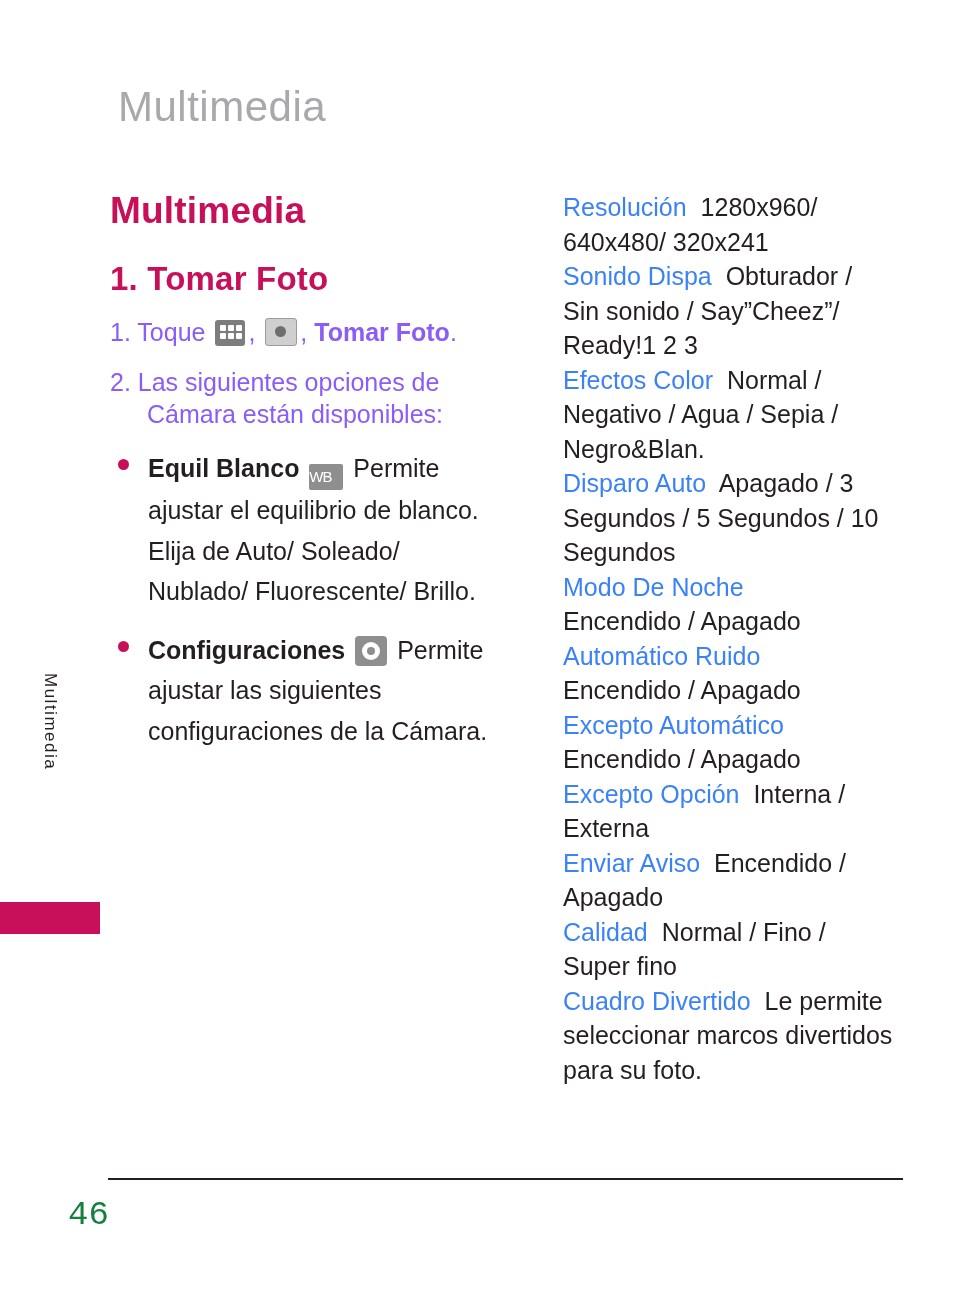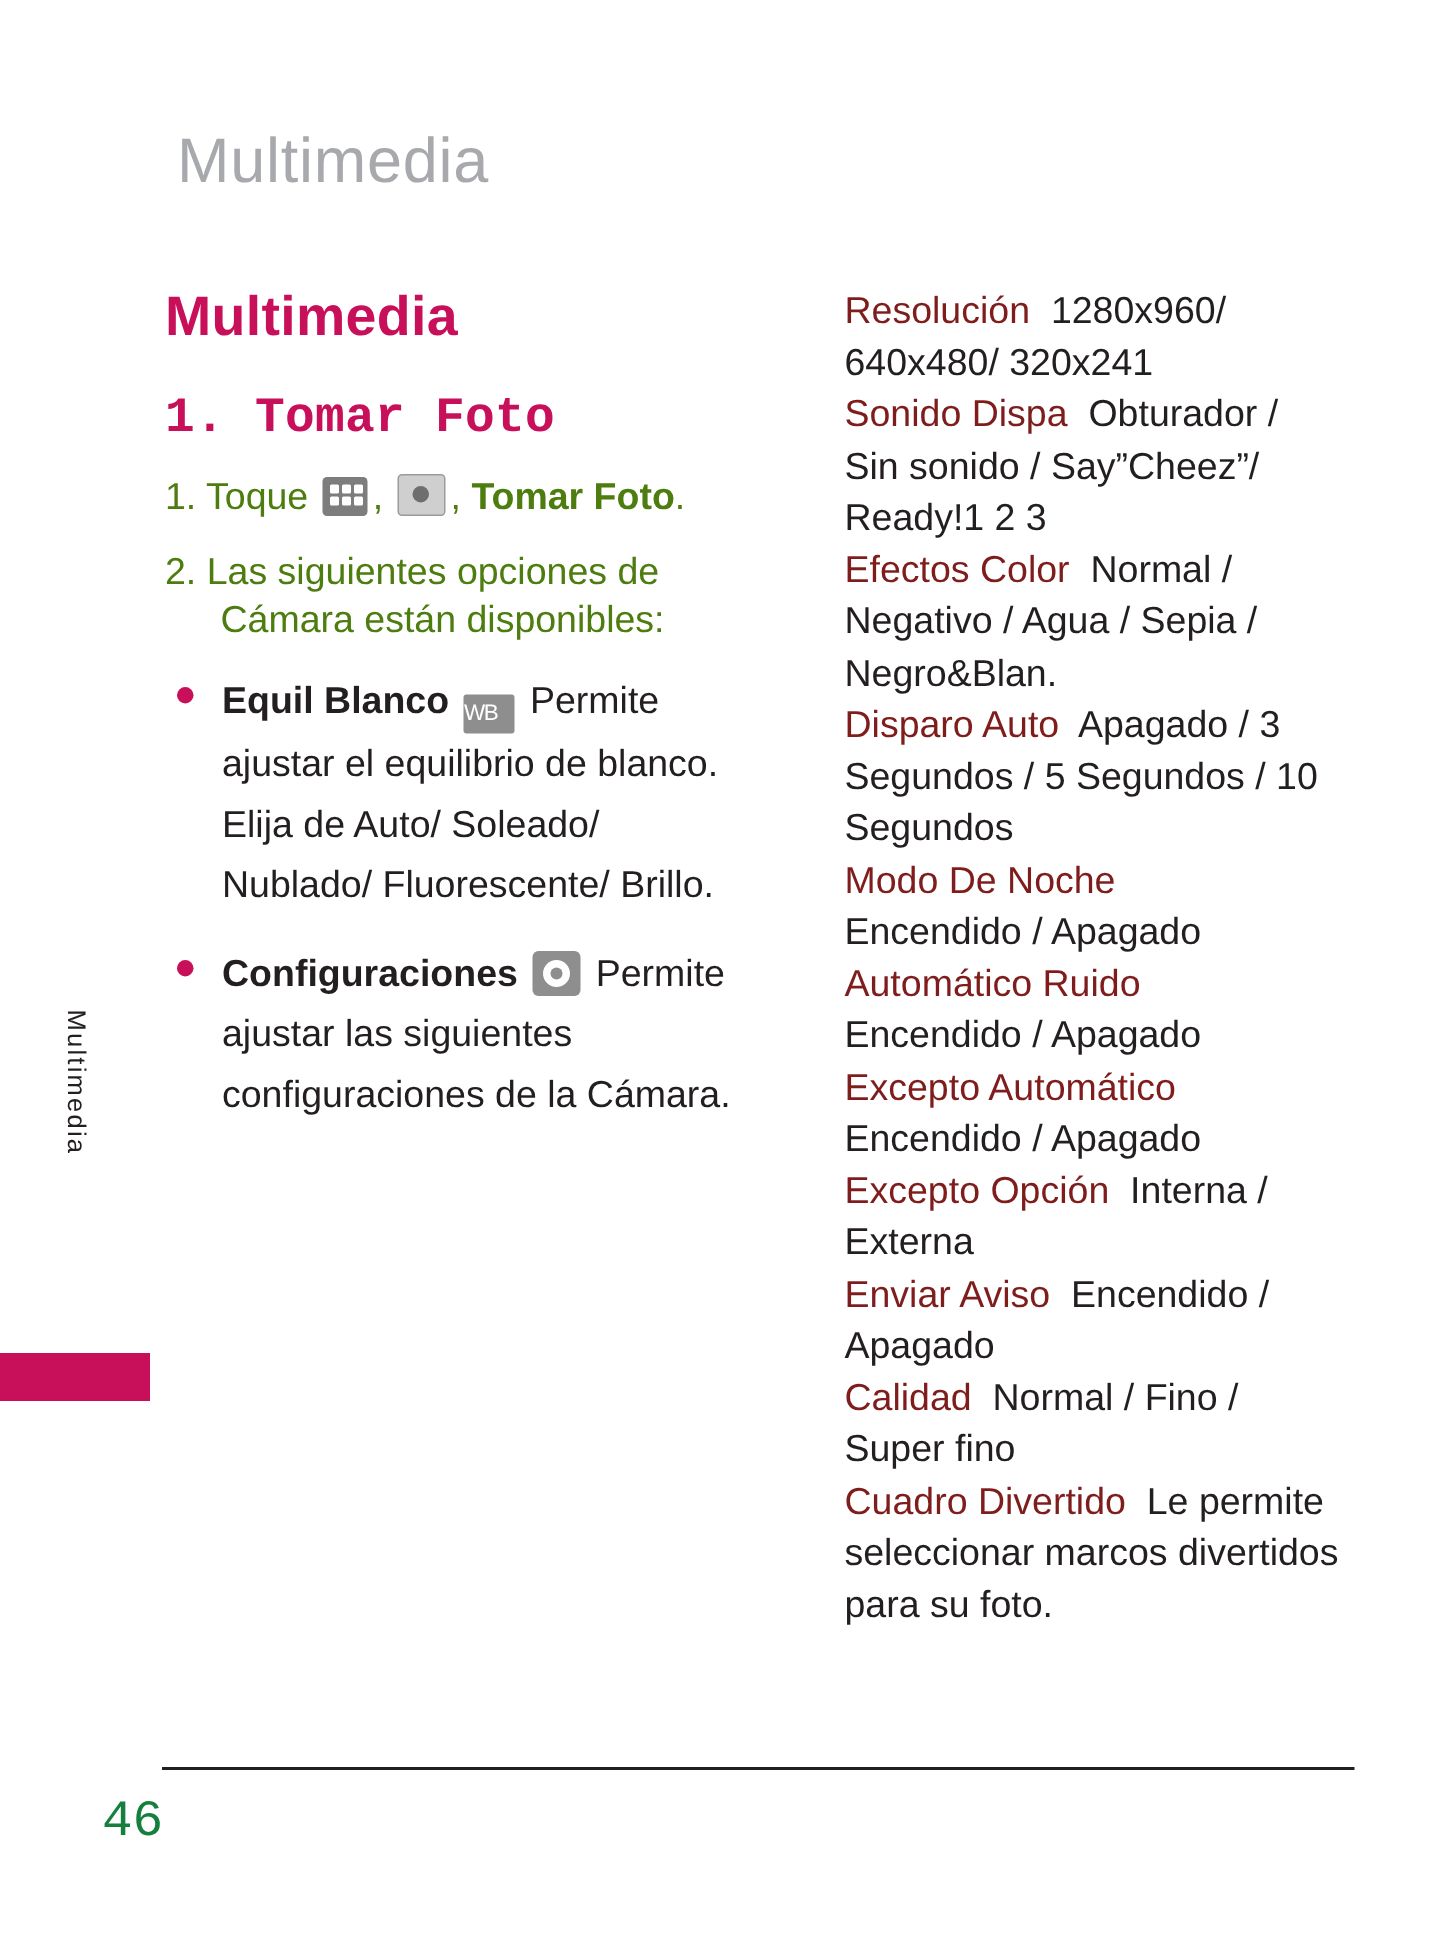--- a/index.html
+++ b/index.html
@@ -67,28 +67,28 @@
     font-size: 37px;
     color: #c8105a;
     font-family: "Liberation Sans", sans-serif;
     font-weight: 700;
     margin: 0 0 10px 0;
     letter-spacing: 0.2px;
   }
   .h2 {
     font-size: 33px;
     color: #c8105a;
-    font-family: Liberation Mono, monospace;
+    font-family: Liberation Sans, sans-serif;
     font-weight: 700;
     margin: 28px 0 18px 0;
     letter-spacing: 0.2px;
   }
   .num-item {
     font-size: 25px;
-    color: #4d7c0f;
+    color: #8b5cf6;
     line-height: 1.28;
     margin: 0 0 18px 0;
     padding-left: 37px;
     text-indent: -37px;
     font-family: "Liberation Sans", sans-serif;
   }
   .bullet-item {
     position: relative;
     font-size: 25px;
     color: #231f20;
@@ -208,21 +208,21 @@
 
   
   .spec {
     font-size: 25px;
     line-height: 1.38;
     color: #231f20;
     font-family: "Liberation Sans", sans-serif;
     margin: 0;
   }
   .spec .label {
-    color: #7f1d1d;
+    color: #3b82f6;
   }
   
   .footer-rule {
     position: absolute;
     left: 108px;
     top: 1178px;
     width: 795px;
     height: 2px;
     background: #231f20;
   }

